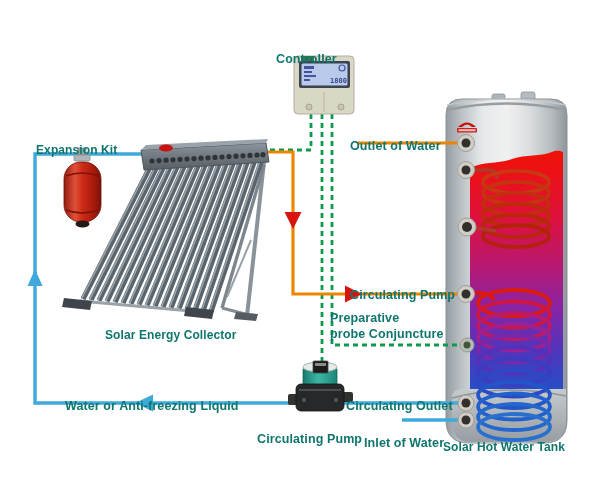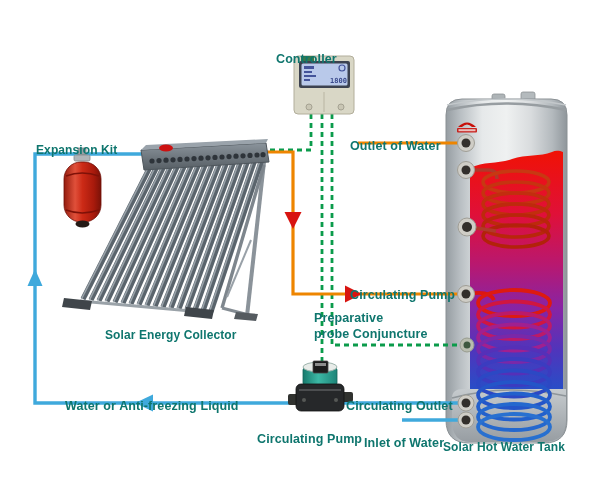--- a/index.html
+++ b/index.html
@@ -265,21 +265,21 @@
     <line x1="299" y1="390" x2="341" y2="390" stroke="#4c4e50" stroke-width="2"></line>
     <circle cx="304" cy="400" r="2" fill="#565856"></circle>
         <circle cx="336" cy="400" r="2" fill="#565856"></circle>
   </g>
 </svg>
 
 <div class="lbl" style="left:276px;top:40px;width:100px;">Controller</div>
 <div class="lbl big" style="left:36px;top:131px;width:110px;">Expansion Kit</div>
 <div class="lbl" style="left:350px;top:127px;width:110px;">Outlet of Water</div>
 <div class="lbl" style="left:350px;top:276px;width:120px;">Circulating Pump</div>
-<div class="lbl multi" style="left:314px;top:299px;width:140px;">
+<div class="lbl multi" style="left:330px;top:299px;width:140px;">
   <span style="display:block;">Preparative</span>
   <span style="display:block;">probe Conjuncture</span>
 </div>
 <div class="lbl" style="left:346px;top:387px;width:120px;">Circulating Outlet</div>
 <div class="lbl" style="left:364px;top:424px;width:110px;">Inlet of Water</div>
 <div class="lbl big" style="left:443px;top:428px;width:140px;">Solar Hot Water Tank</div>
 <div class="lbl" style="left:257px;top:420px;width:120px;">Circulating Pump</div>
 <div class="lbl" style="left:65px;top:387px;width:180px;">Water or Anti-freezing Liquid</div>
 <div class="lbl big" style="left:105px;top:316px;width:160px;">Solar Energy Collector</div>
 

